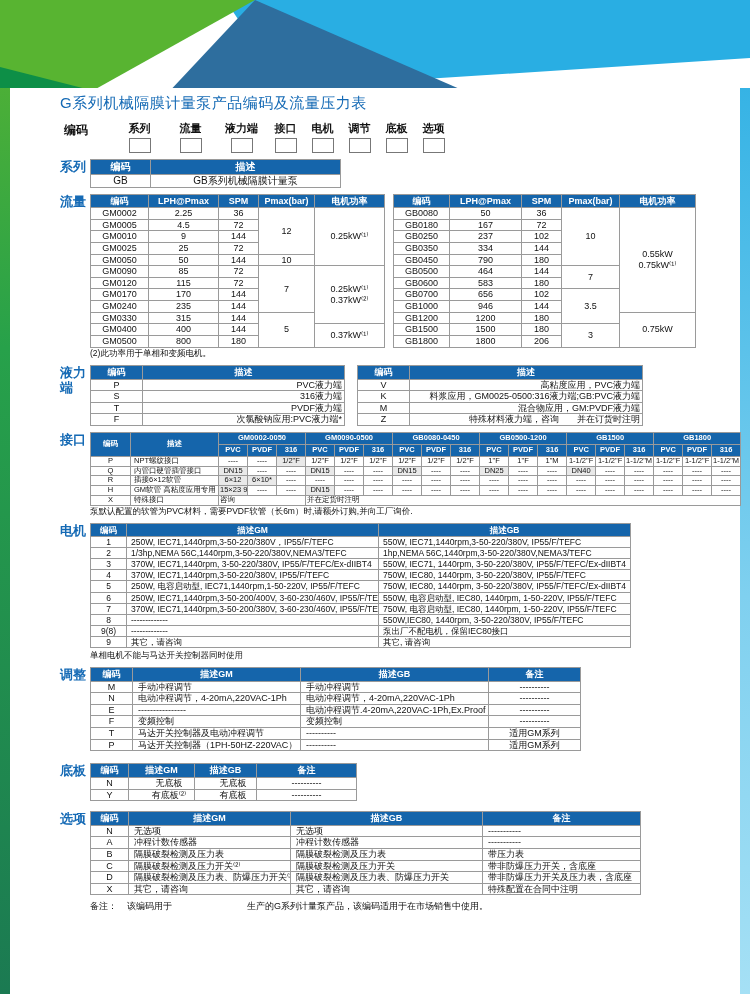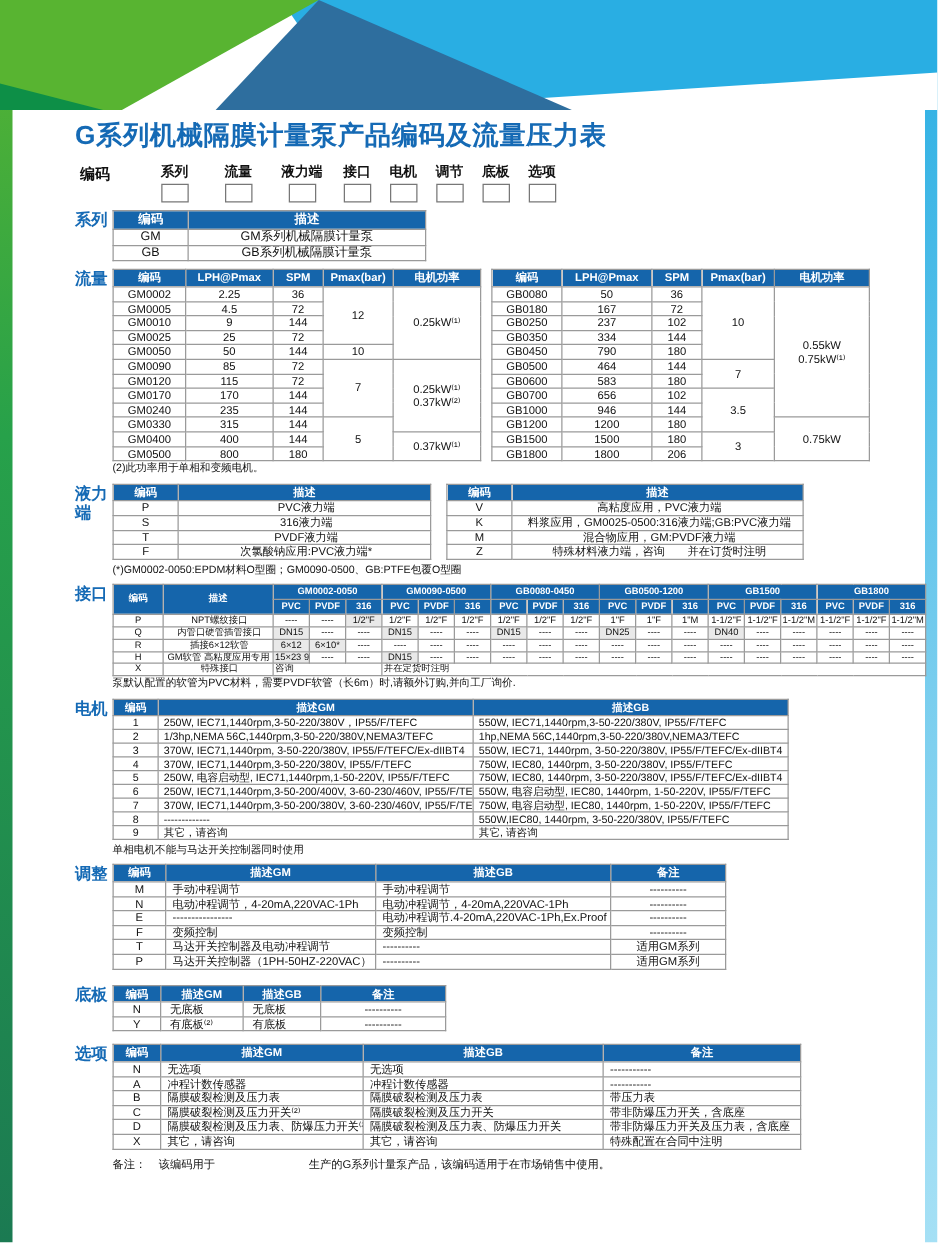--- a/index.html
+++ b/index.html
@@ -12,21 +12,21 @@
               background:linear-gradient(180deg,#29aee3 0%,#7fd0ef 60%,#a5e0f5 100%)}
   
   .banner{position:absolute;top:0;left:0;right:0;height:88px;background:#fff}
   .banner div{position:absolute;top:0;left:0;right:0;bottom:0}
   .b-cyan {background:#29aee3;clip-path:polygon(30% 0,100% 0,100% 66%,38% 100%)}
   .b-green{background:#58b431;clip-path:polygon(0 0,34% 0,13% 100%,0 100%)}
   .b-dgreen{background:#0d8f47;clip-path:polygon(0 76%,11% 100%,0 100%)}
   .b-teal {background:#2e6e9e;clip-path:polygon(34% 0,23% 100%,61% 100%)}
 
   .content{position:absolute;top:88px;left:24px;right:16px}
-  h1.title{margin:6px 0 4px 36px;font-size:21px;font-weight:bold;color:#156ab5;letter-spacing:.5px}
+  h1.title{margin:6px 0 4px 36px;font-size:15px;font-weight:normal;color:#156ab5;letter-spacing:.5px}
 
   
   .coding{display:flex;align-items:flex-start;margin:8px 0 2px 40px}
   .c-label{font-size:12px;font-weight:bold;margin-right:26px;padding-top:1px}
   .code-list{display:flex}
   .code-pos{display:flex;flex-direction:column;align-items:center;width:37px}
   .code-pos:nth-child(-n+3){width:51px}
   .code-lbl{font-size:11px;font-weight:bold;white-space:nowrap}
   .code-box{width:20px;height:13px;border:1px solid #777;margin-top:2px;background:#fff}
 
@@ -40,32 +40,32 @@
   th{background:#1565ab;color:#fff;font-weight:bold;padding:1px 2px}
   .pre{white-space:pre-line}
   .left{text-align:left !important;padding-left:4px}
   .shade{background:#e9e9e9}
 
   .t-series{width:250px;font-size:10px}
   .t-flow{font-size:9px}
   .t-flow th{font-size:9px;padding:1px 0}
   .flow-wrap{display:flex;gap:8px}
   .t-liquid{font-size:9px}
-  .t-liquid td:nth-child(2){text-align:center;padding-left:5px;white-space:nowrap}
+  .t-liquid td:nth-child(2){text-align:right;padding-left:5px;white-space:nowrap}
   .liquid-wrap{display:flex;gap:12px}
   .t-iface{width:650px;font-size:7.5px}
   .t-iface th{font-size:7.5px;padding:1px 0}
   .t-iface td{white-space:nowrap;padding:0 1px}
-  .t-iface td:nth-child(2){text-align:center;padding-left:3px}
+  .t-iface td:nth-child(2){text-align:left;padding-left:3px}
   .t-motor{width:540px;font-size:8.5px}
   .t-motor td:nth-child(2),.t-motor td:nth-child(3){text-align:left;padding-left:4px;white-space:nowrap}
   .t-adjust{width:490px;font-size:9px}
   .t-adjust td:nth-child(2),.t-adjust td:nth-child(3){text-align:left;padding-left:5px;white-space:nowrap}
   .t-base{width:266px;font-size:9px}
-  .t-base td:nth-child(2),.t-base td:nth-child(3){text-align:left;padding-left:7px}
+  .t-base td:nth-child(2),.t-base td:nth-child(3){text-align:center;padding-left:17px}
   .t-opt{width:550px;font-size:9px}
   .t-opt td:nth-child(2),.t-opt td:nth-child(3),.t-opt td:nth-child(4){text-align:left;padding-left:5px;white-space:nowrap}
 
   .note{font-size:8.5px;line-height:1.35;margin-top:2px;white-space:pre-wrap}
   .remarks{margin:5px 0 0 66px}
   .remarks .note{font-size:9px}
 </style>
 </head>
 <body>
 
@@ -130,24 +130,20 @@
             <col style="width:190px">
           </colgroup>
       <thead>
             <tr>
               <th>编码</th>
               <th>描述</th>
             </tr>
           </thead>
           <tbody>
             <tr>
-              <td>GM</td>
-              <td>GM系列机械隔膜计量泵</td>
-            </tr>
-            <tr>
               <td>GB</td>
               <td>GB系列机械隔膜计量泵</td>
             </tr>
           </tbody>
         </table>
     </div>
   </div>
 
   <div class="section">
     <div class="sec-label">流量</div>
@@ -391,21 +387,20 @@
                 <td>M</td>
                 <td>混合物应用，GM:PVDF液力端</td>
               </tr>
               <tr>
                 <td>Z</td>
                 <td>特殊材料液力端，咨询　　并在订货时注明</td>
               </tr>
             </tbody>
           </table>
       </div>
-      <div class="note">(*)GM0002-0050:EPDM材料O型圈；GM0090-0500、GB:PTFE包覆O型圈</div>
     </div>
   </div>
 
   <div class="section">
     <div class="sec-label">接口</div>
     <div class="sec-body">
       <table class="t-iface">
         <colgroup>
           <col style="width:40px">
             <col style="width:88px">
@@ -614,20 +609,25 @@
               <td>7</td>
               <td>370W, IEC71,1440rpm,3-50-200/380V, 3-60-230/460V, IP55/F/TEFC</td>
               <td>750W, 电容启动型, IEC80, 1440rpm, 1-50-220V, IP55/F/TEFC</td>
             </tr>
             <tr>
               <td>8</td>
               <td>-------------</td>
               <td>550W,IEC80, 1440rpm, 3-50-220/380V, IP55/F/TEFC</td>
             </tr>
             <tr>
+              <td>9(8)</td>
+              <td>-------------</td>
+              <td>泵出厂不配电机，保留IEC80接口</td>
+            </tr>
+            <tr>
               <td>9</td>
               <td>其它，请咨询</td>
               <td>其它, 请咨询</td>
             </tr>
           </tbody>
         </table>
       <div class="note">单相电机不能与马达开关控制器同时使用</div>
     </div>
   </div>
 

